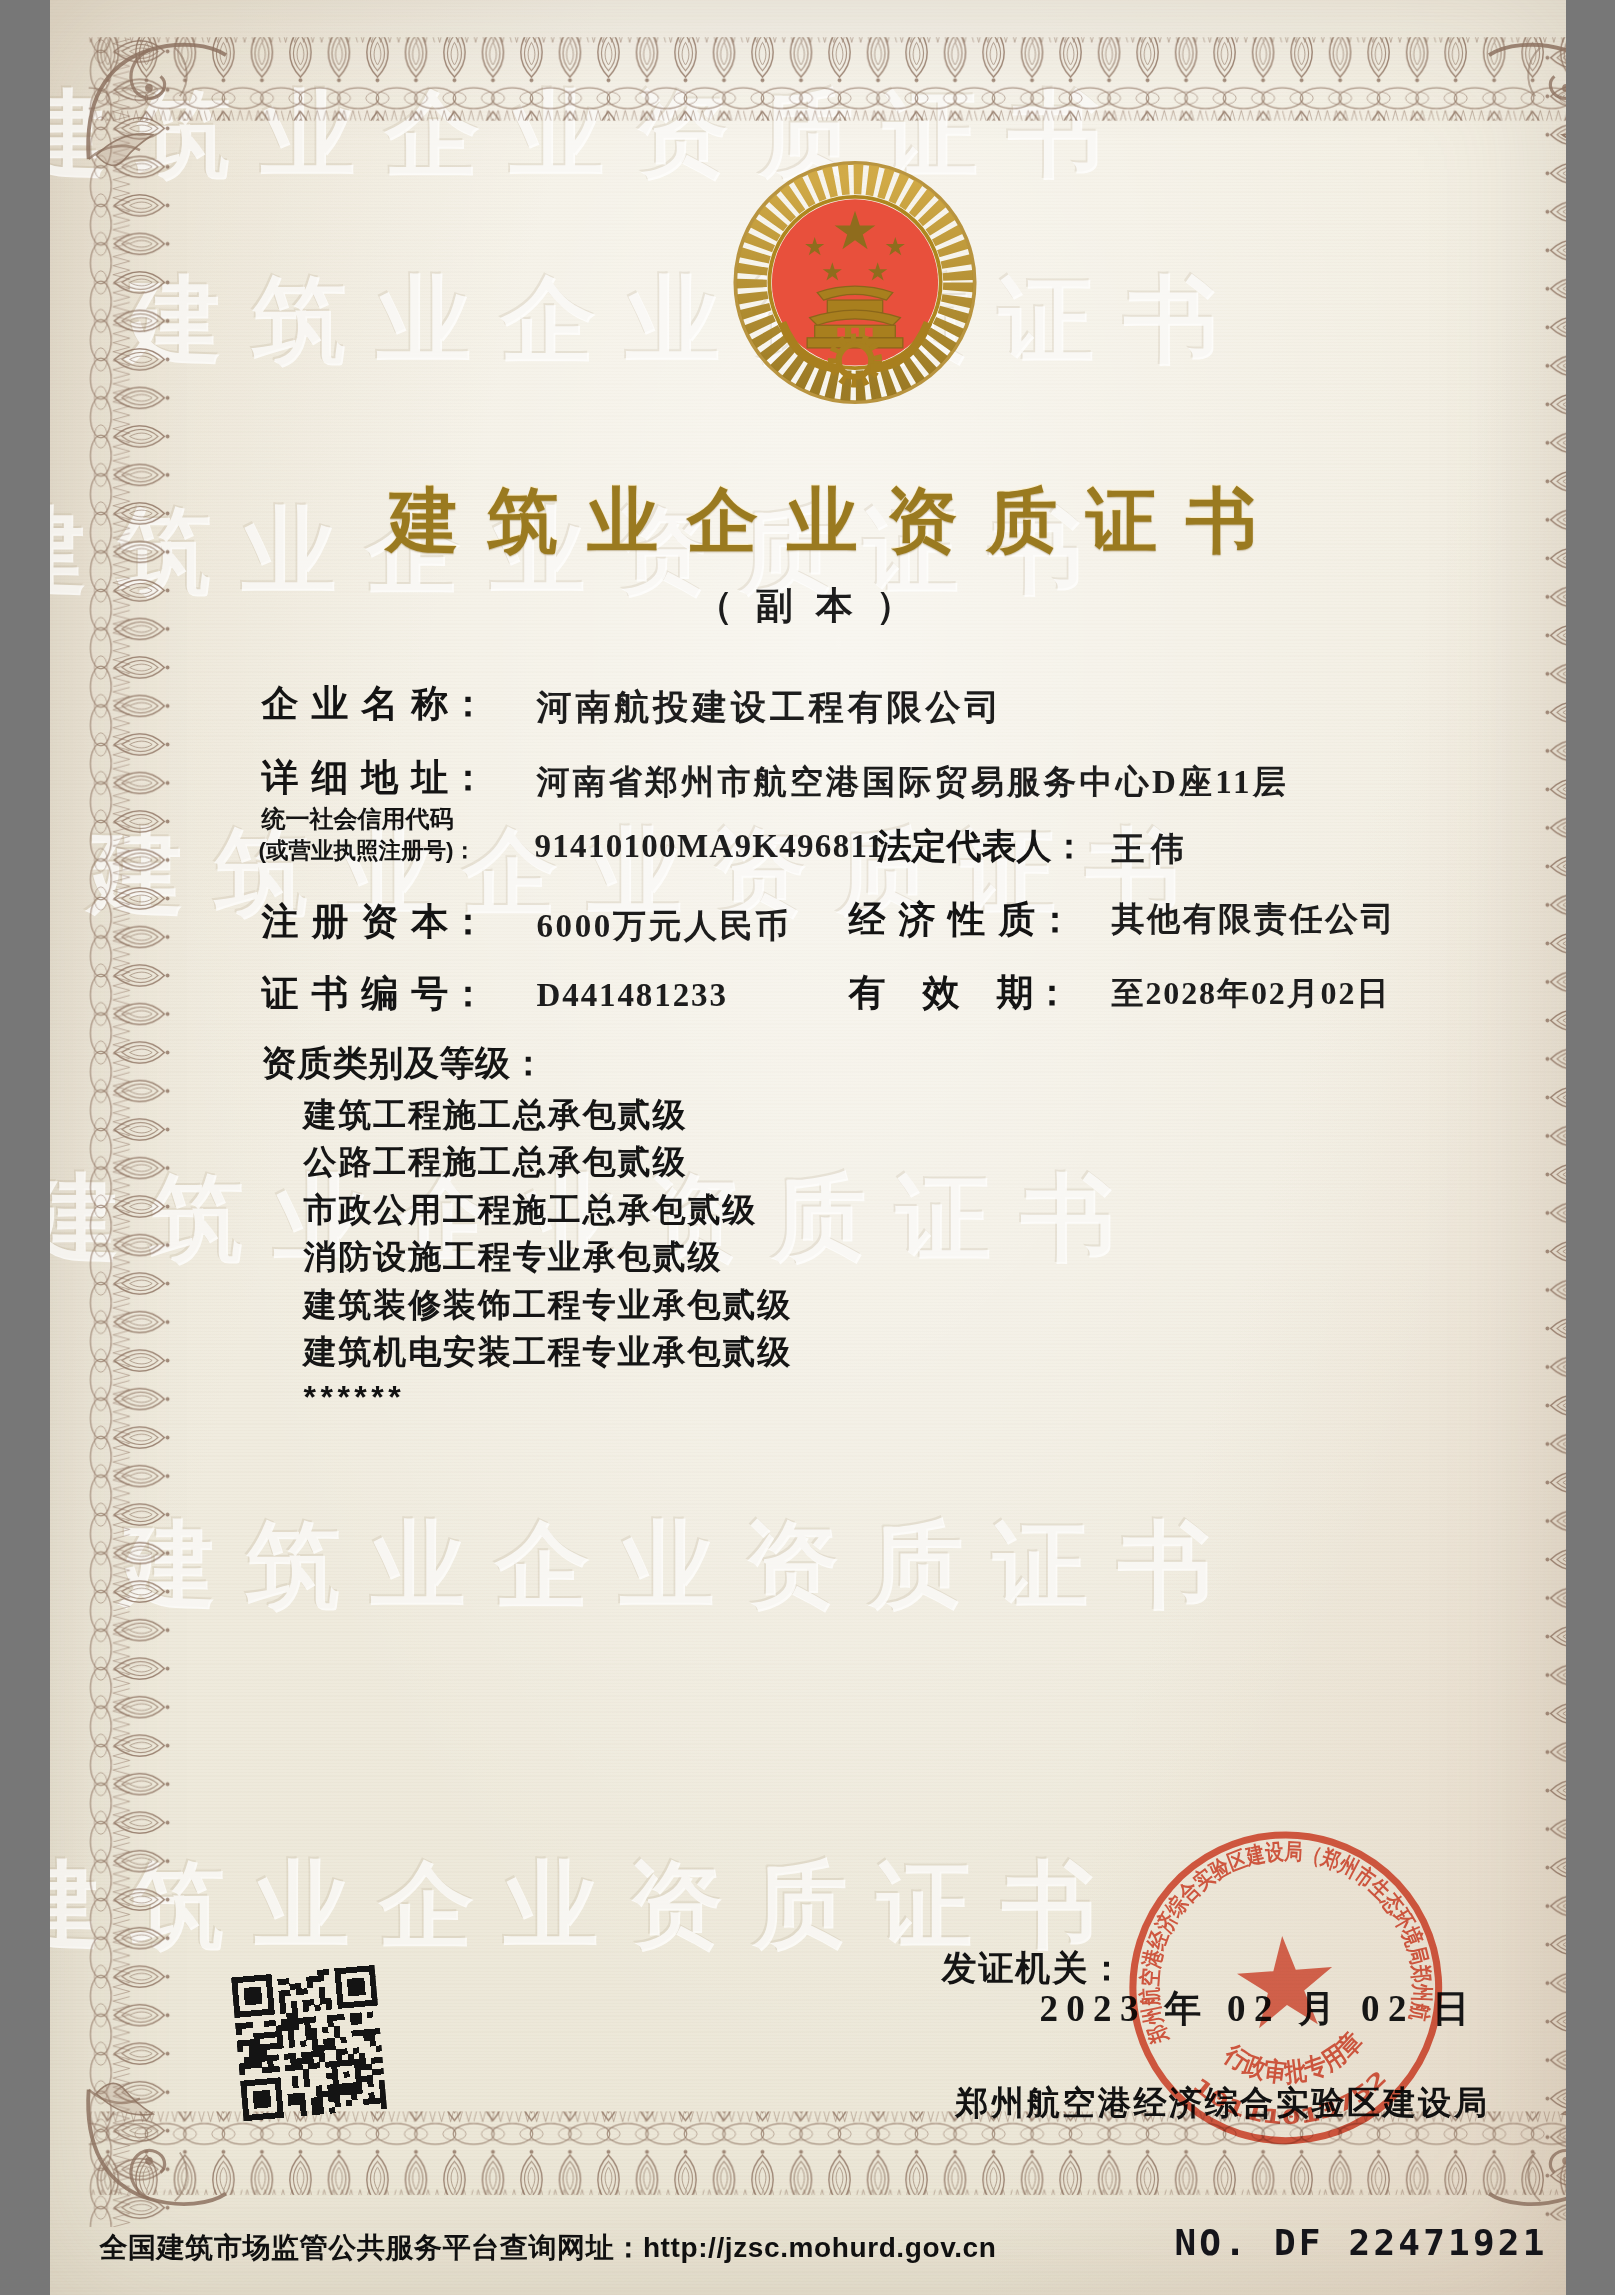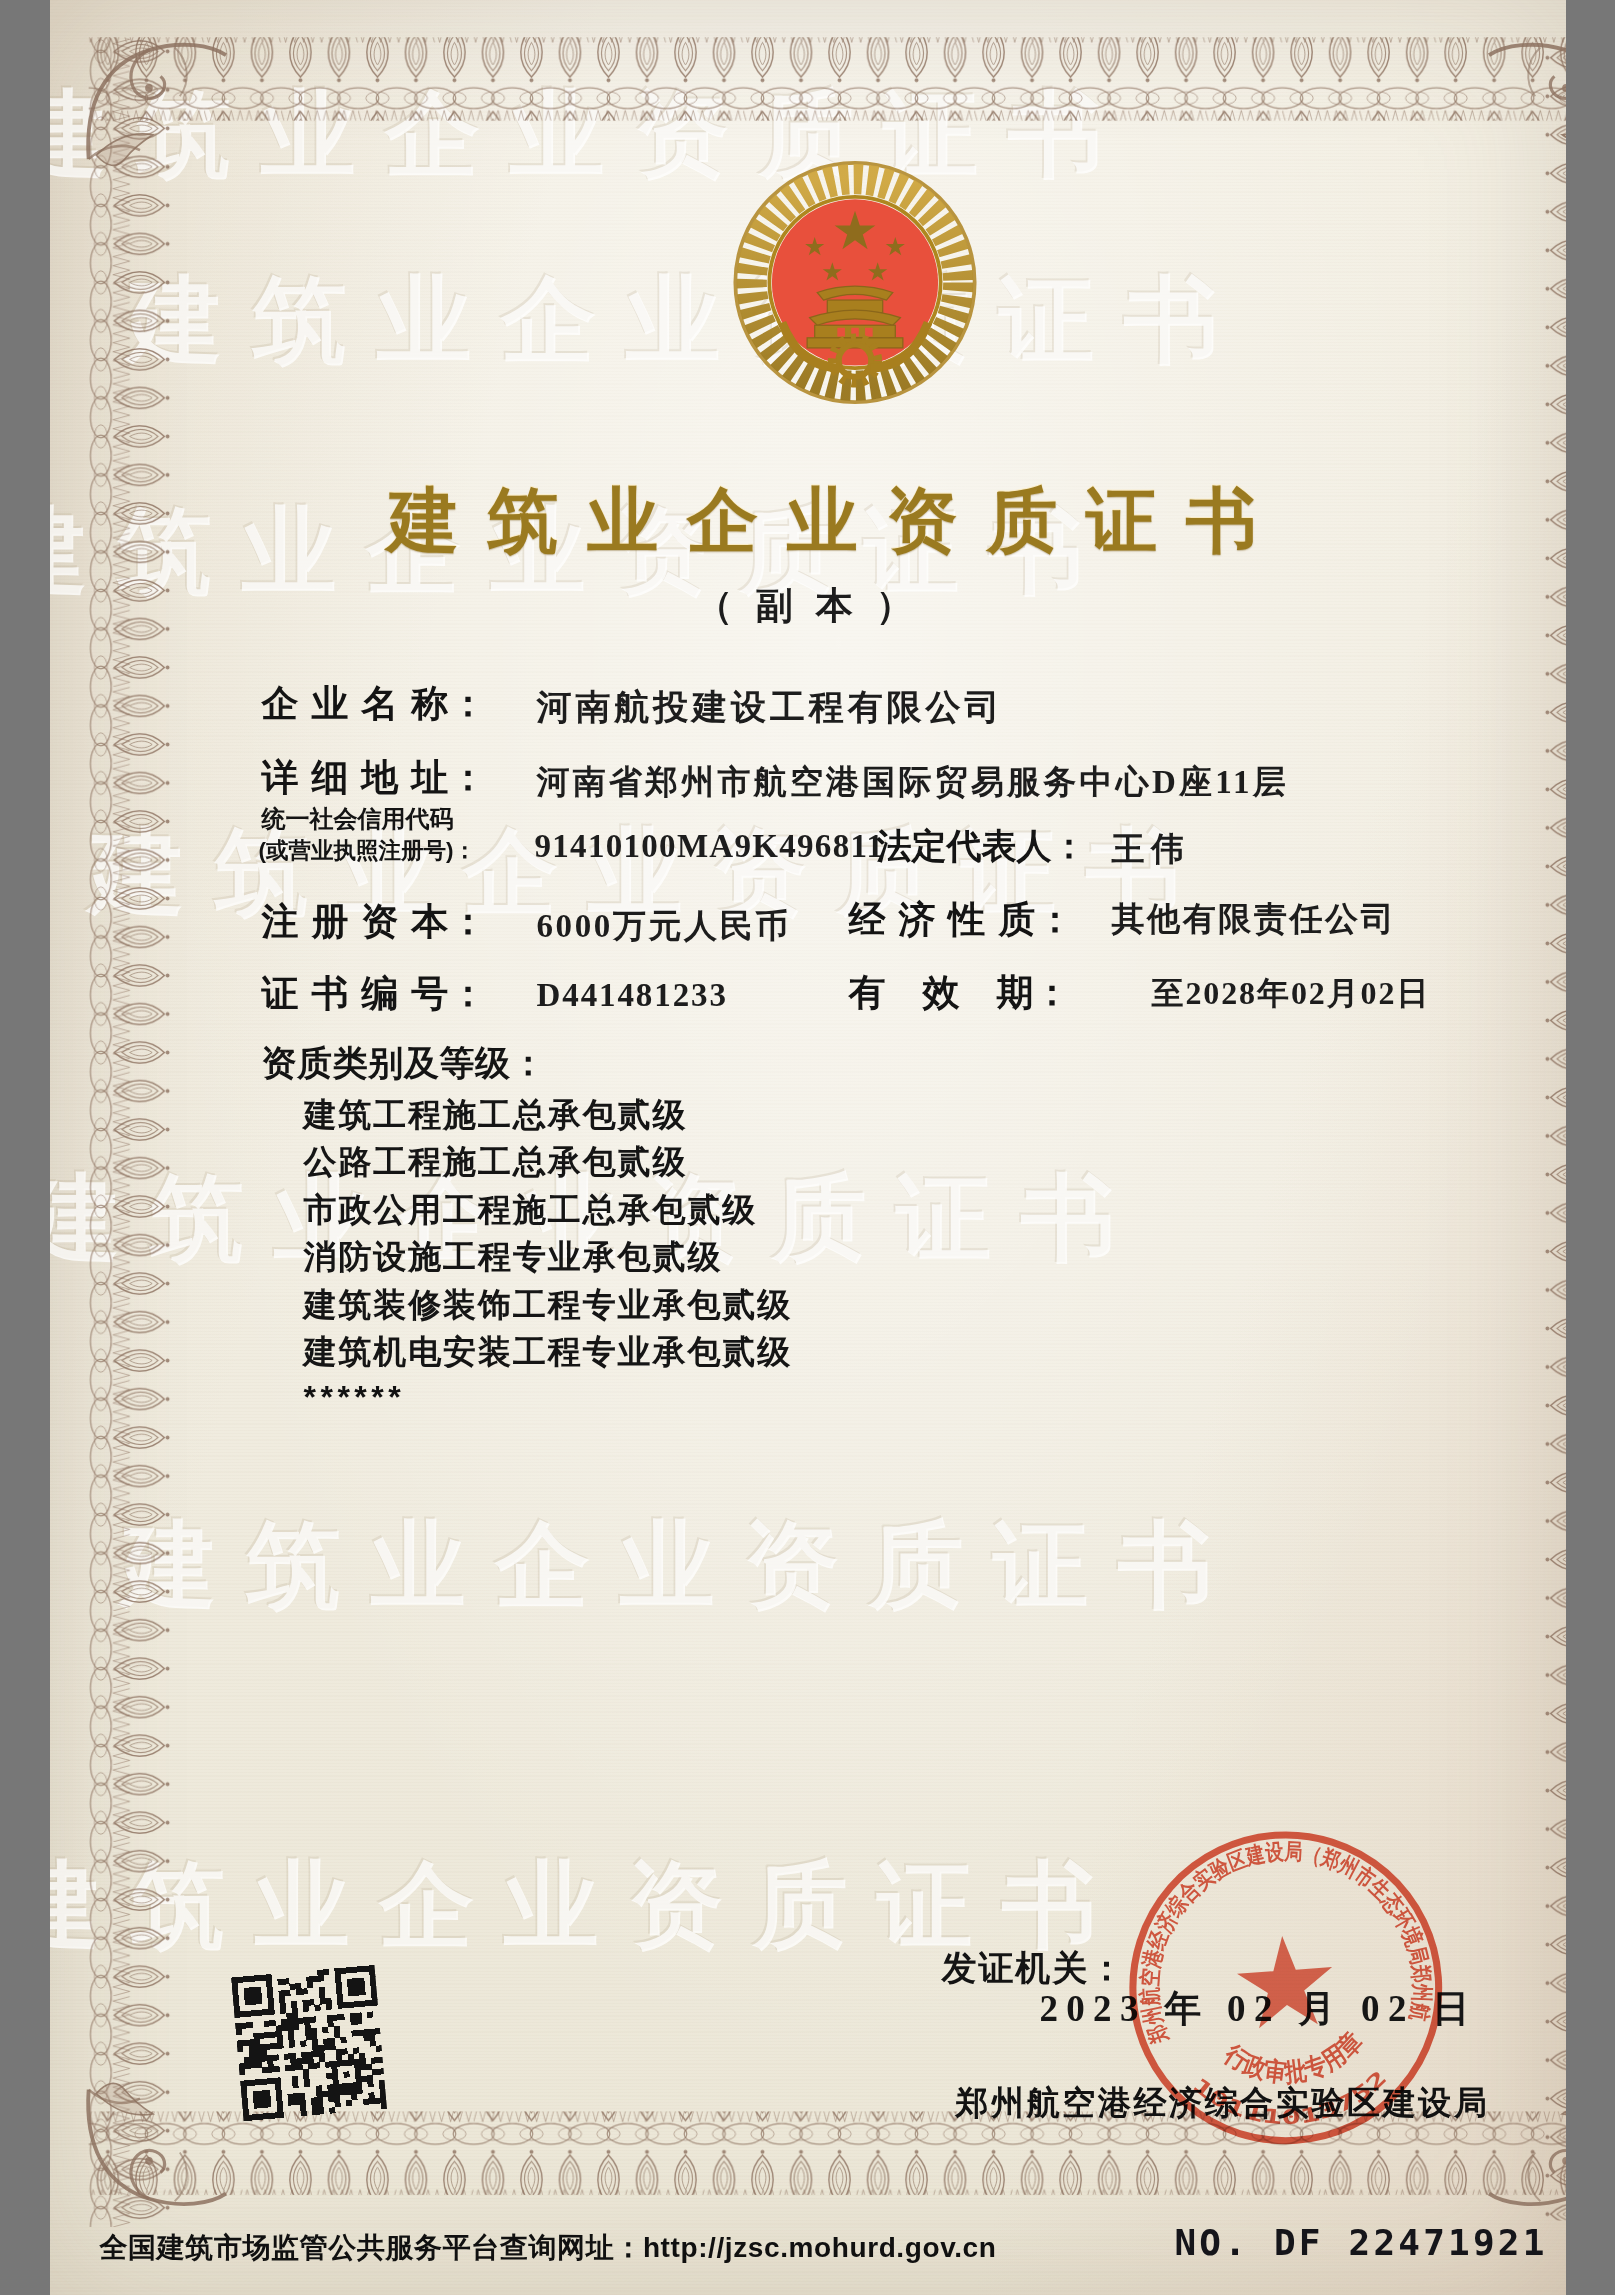--- a/index.html
+++ b/index.html
@@ -174,21 +174,21 @@
   <div class="abs val" style="left:1062px;top:827px;font-size:33px;letter-spacing:6.4px;">王伟</div>
 
   <div class="abs lbl" style="left:212px;top:897px;font-size:37px;letter-spacing:1.3px;">注 册 资 本：</div>
   <div class="abs val" style="left:487px;top:904px;font-size:33px;letter-spacing:2.6px;">6000万元人民币</div>
   <div class="abs lbl" style="left:799px;top:895px;font-size:37px;letter-spacing:1.3px;">经 济 性 质：</div>
   <div class="abs val" style="left:1062px;top:897px;font-size:33px;letter-spacing:2.6px;">其他有限责任公司</div>
 
   <div class="abs lbl" style="left:212px;top:969px;font-size:37px;letter-spacing:1.3px;">证 书 编 号：</div>
   <div class="abs val" style="left:487px;top:977px;font-size:33px;letter-spacing:1.9px;">D441481233</div>
   <div class="abs lbl" style="left:799px;top:968px;font-size:37px;">有　效　期：</div>
-  <div class="abs val" style="left:1102px;top:972px;font-size:32px;letter-spacing:1.9px;">至2028年02月02日</div>
+  <div class="abs val" style="left:1062px;top:972px;font-size:32px;letter-spacing:1.9px;">至2028年02月02日</div>
 
   <div class="abs lbl" style="left:212px;top:1040px;font-size:35px;letter-spacing:0.6px;">资质类别及等级：</div>
 
   <div class="abs list-item" style="left:254px;top:1093px;">建筑工程施工总承包贰级</div>
   <div class="abs list-item" style="left:254px;top:1140px;">公路工程施工总承包贰级</div>
   <div class="abs list-item" style="left:254px;top:1188px;">市政公用工程施工总承包贰级</div>
   <div class="abs list-item" style="left:254px;top:1235px;">消防设施工程专业承包贰级</div>
   <div class="abs list-item" style="left:254px;top:1283px;">建筑装修装饰工程专业承包贰级</div>
   <div class="abs list-item" style="left:254px;top:1330px;">建筑机电安装工程专业承包贰级</div>
   <div class="abs stars" style="left:254px;top:1379px;">******</div>

